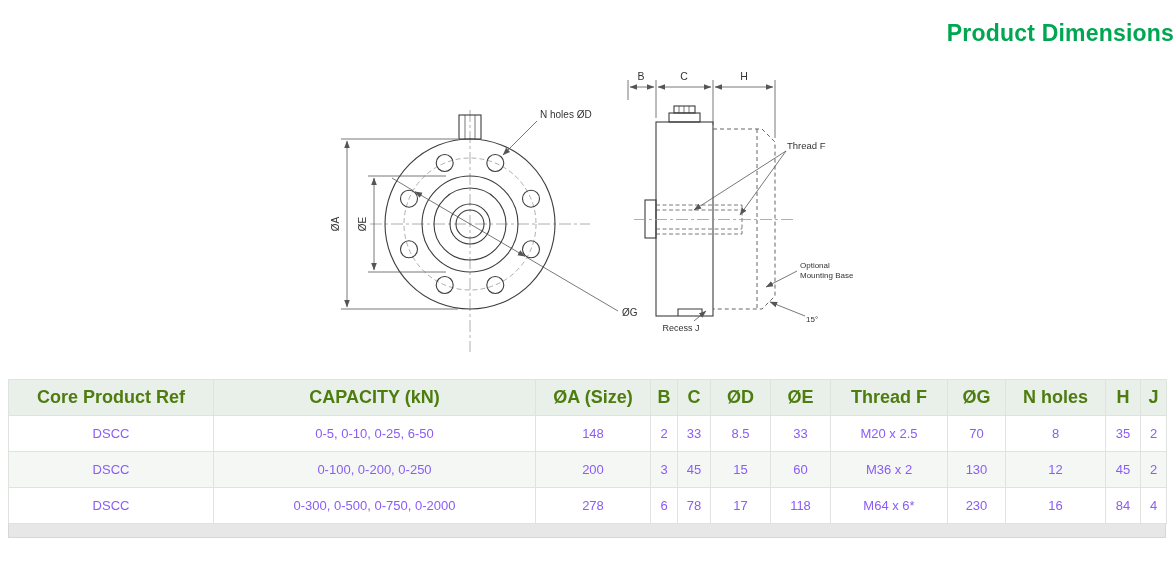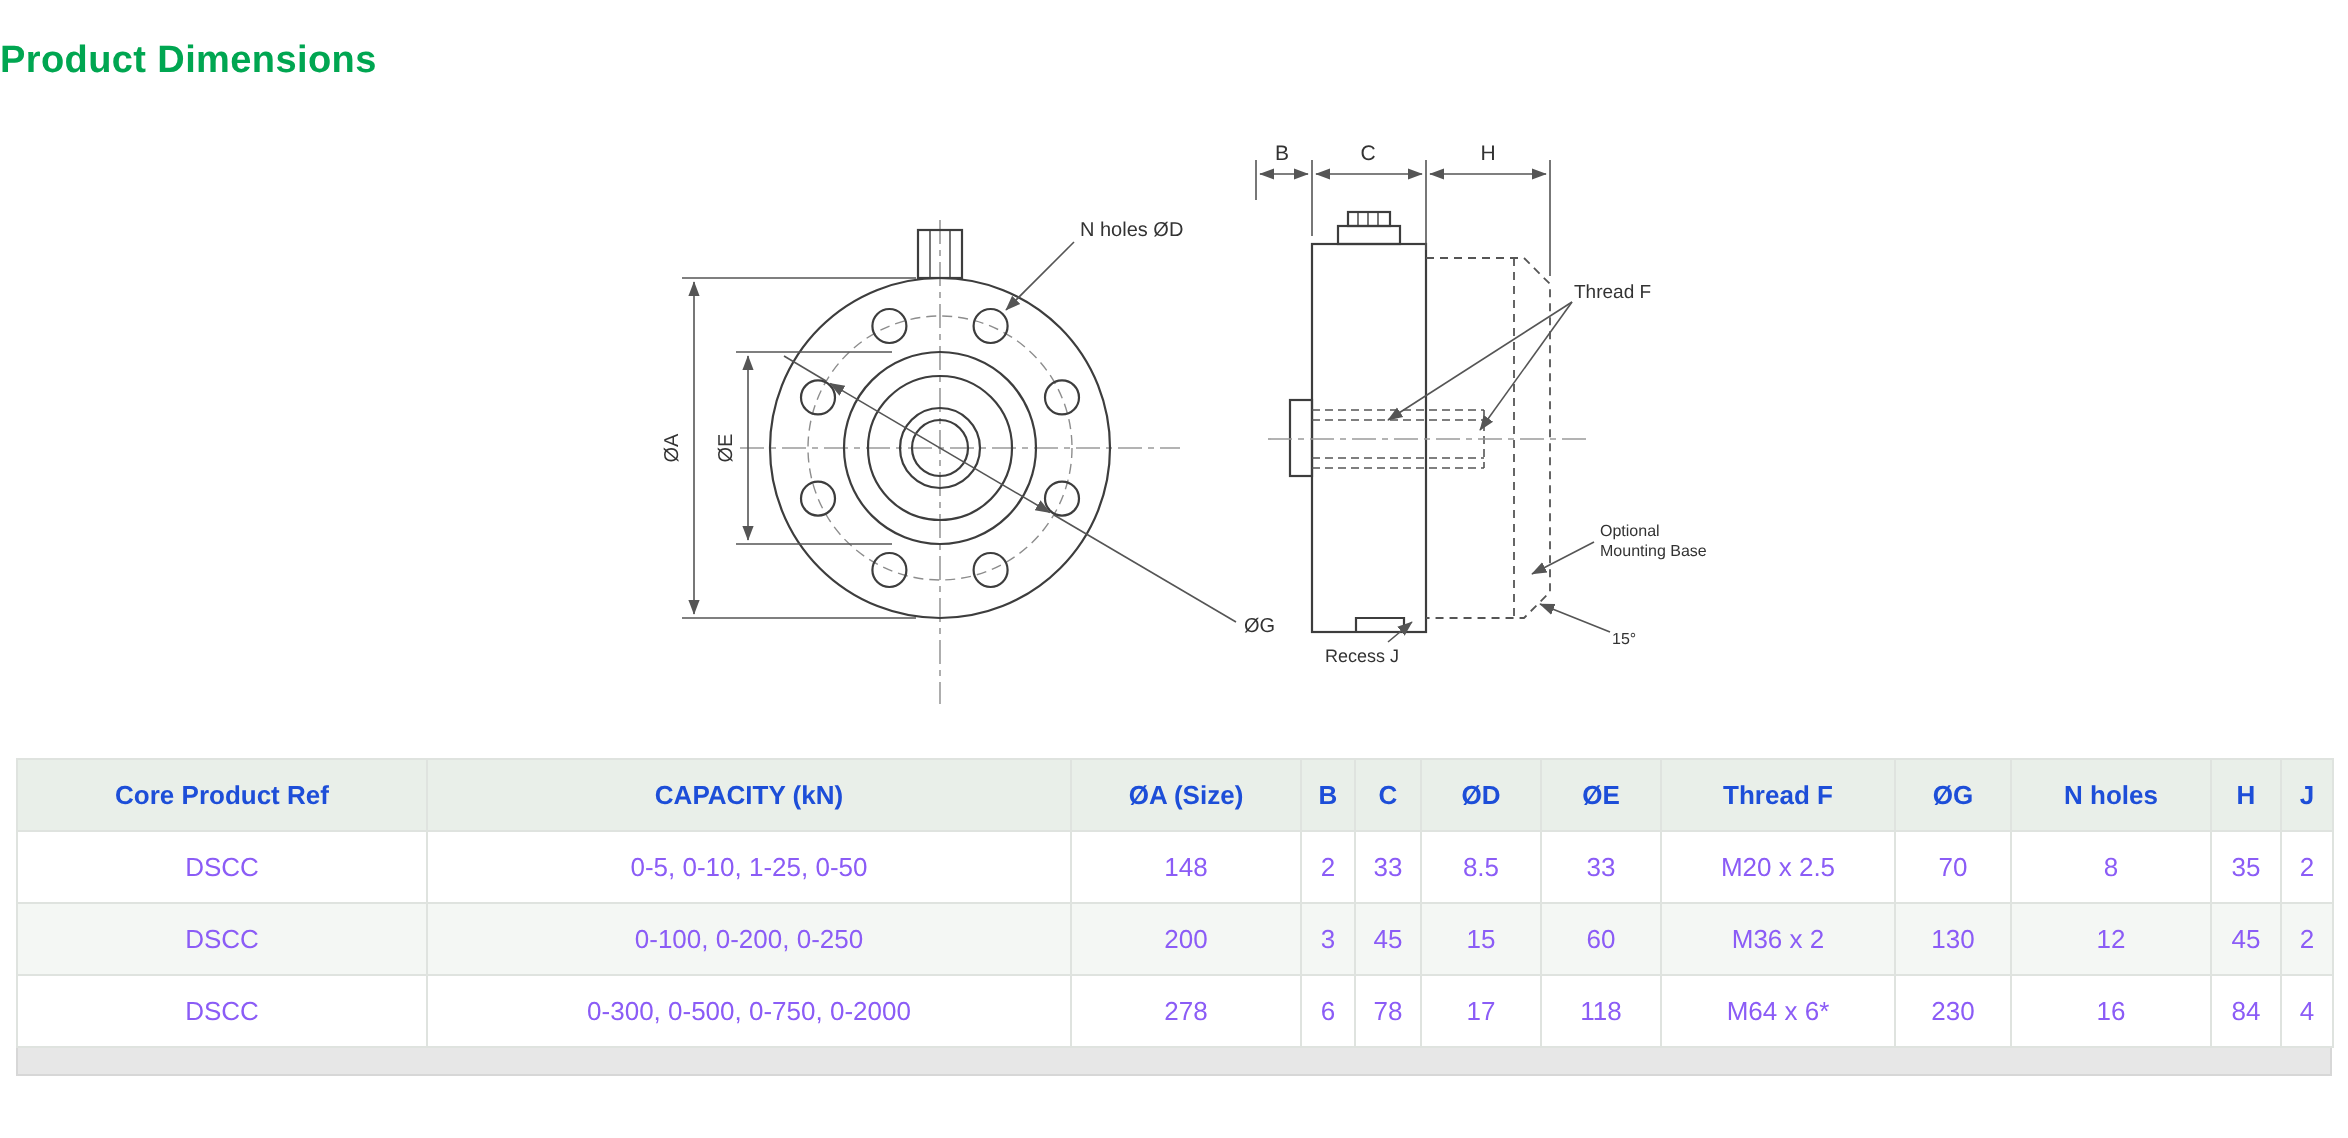--- a/index.html
+++ b/index.html
@@ -4,43 +4,43 @@
 <style>
   * { margin:0; padding:0; box-sizing:border-box; }
   html,body { background:#ffffff; }
   body {
     width:1174px; height:569px;
     position:relative; overflow:hidden;
     font-family:"Liberation Sans", sans-serif;
   }
   .title {
     position:absolute; top:20px; left:0; width:100%;
-    text-align:left;
-    font-size:19px; font-weight:600;
+    text-align:right;
+    font-size:23px; font-weight:600;
     color:var(--title-green, #00a651);
     letter-spacing:0.2px;
   }
   svg.drawings { position:absolute; top:0; left:0; }
   svg text {
     font-family:"Liberation Sans", sans-serif;
     fill:#333; stroke:none;
   }
   .table-wrap { position:absolute; top:379px; left:8px; width:1158px; }
   table.dims {
     width:1158px; border-collapse:collapse; table-layout:fixed;
     font-size:13px;
   }
   table.dims th, table.dims td {
     border:1px solid #dfe3df;
     height:36px; text-align:center; vertical-align:middle;
     padding:0 4px; overflow:hidden; white-space:nowrap;
   }
   table.dims th {
     background:var(--header-bg, #e9efe9);
-    color:#1d4ed8; font-weight:700; font-size:13px;text-align:center;
+    color:#4d7c0f; font-weight:700; font-size:18px;text-align:center;
   }
   table.dims td { color:#8b5cf6; }
   table.dims tbody tr:nth-child(even) { background:var(--row-alt-bg, #f4f7f4); }
   .next-strip {
     width:1158px; height:14px;
     background:var(--strip-bg, #e7e7e7);
     border:1px solid #d7d7d7; border-top:none;
   }
 </style>
 </head>
@@ -196,21 +196,21 @@
             <th>Thread F</th>
             <th>ØG</th>
             <th>N holes</th>
             <th>H</th>
             <th>J</th>
           </tr>
       </thead>
       <tbody id="tbody">
           <tr>
             <td>DSCC</td>
-            <td>0-5, 0-10, 1-25, 0-50</td>
+            <td>0-5, 0-10, 0-25, 6-50</td>
             <td>148</td>
             <td>2</td>
             <td>33</td>
             <td>8.5</td>
             <td>33</td>
             <td>M20 x 2.5</td>
             <td>70</td>
             <td>8</td>
             <td>35</td>
             <td>2</td>

